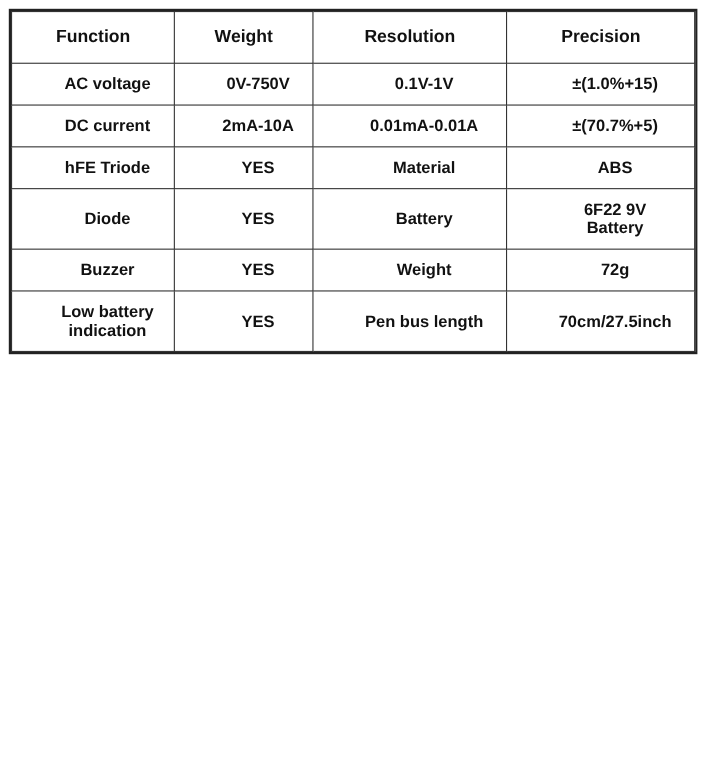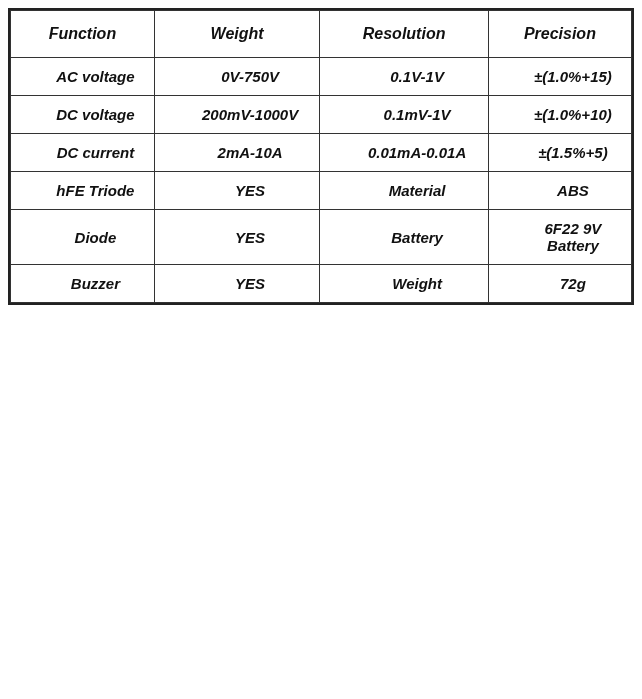--- a/index.html
+++ b/index.html
@@ -16,21 +16,20 @@
       border: 2px solid #222;
     }
     table {
       width: 100%;
       border-collapse: collapse;
     }
     th, td {
       border: 1px solid #333;
       text-align: center;
       padding: 10px 6px;
-      font-style: italic;
       font-size: 15px;
       color: #111;
       vertical-align: middle;
     }
     thead th {
       font-weight: bold;
       font-size: 16px;
       padding: 14px 6px;
     }
     tbody tr td {
@@ -52,44 +51,44 @@
       </tr>
     </thead>
     <tbody id="table-body">
     <tr>
           <td>AC voltage</td>
           <td>0V-750V</td>
           <td>0.1V-1V</td>
           <td>±(1.0%+15)</td>
         </tr>
         <tr>
-          <td>DC voltage</td>
-          <td>200mV-1000V</td>
-          <td>0.1mV-1V</td>
-          <td>±(1.0%+10)</td>
-        </tr>
-        <tr>
           <td>DC current</td>
           <td>2mA-10A</td>
           <td>0.01mA-0.01A</td>
-          <td>±(1.5%+5)</td>
+          <td>±(70.7%+5)</td>
         </tr>
         <tr>
           <td>hFE Triode</td>
           <td>YES</td>
           <td>Material</td>
           <td>ABS</td>
         </tr>
         <tr>
           <td>Diode</td>
           <td>YES</td>
           <td>Battery</td>
           <td>6F22 9V<br>Battery</td>
         </tr>
         <tr>
           <td>Buzzer</td>
           <td>YES</td>
           <td>Weight</td>
           <td>72g</td>
         </tr>
+        <tr>
+          <td>Low battery<br>indication</td>
+          <td>YES</td>
+          <td>Pen bus length</td>
+          <td>70cm/27.5inch</td>
+        </tr>
       </tbody>
   </table>
 </div>
 
 </body></html>

